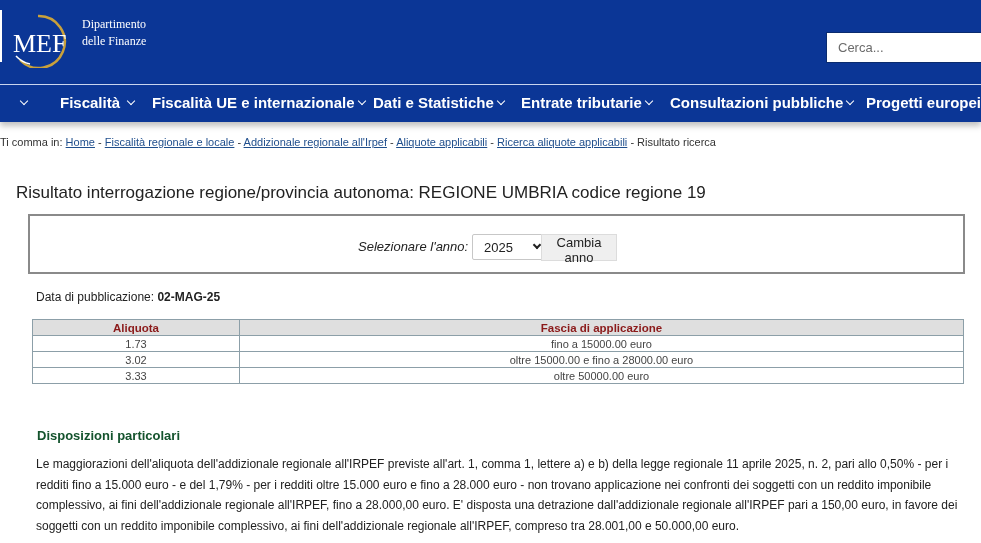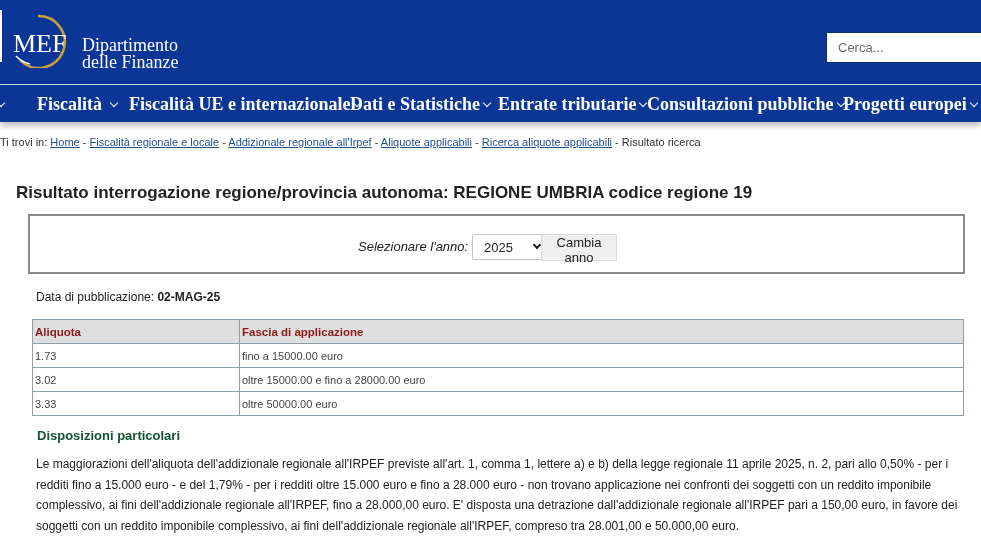--- a/index.html
+++ b/index.html
@@ -3,27 +3,27 @@
 <meta charset="utf-8">
 <style>
   * { box-sizing: border-box; margin: 0; padding: 0; }
   html, body { width: 981px; height: 543px; overflow: hidden; background: #ffffff; }
   body { font-family: "DejaVu Sans", "Liberation Sans", sans-serif; color: #222; position: relative; }
 
   
   .header { position: absolute; left: 0; top: 0; width: 981px; height: 84px; background: #0b3696; }
   .left-edge { position: absolute; left: 0; top: 10px; width: 2px; height: 52px; background: #ffffff; }
   .logo { position: absolute; left: 10px; top: 12px; width: 64px; height: 56px; }
-  .logo-text { position: absolute; left: 82px; top: 37px; color: #ffffff; font-family: "Liberation Serif", "DejaVu Serif", serif; font-size: 18px; line-height: 17px; }
+  .logo-text { position: absolute; left: 82px; top: 16px; color: #ffffff; font-family: "Liberation Serif", "DejaVu Serif", serif; font-size: 12px; line-height: 17px; }
   .search { position: absolute; left: 826px; top: 32px; width: 160px; height: 31px; background: #ffffff; border: 1px solid #0a2b6e; padding-left: 11px; font-family: "Liberation Sans", sans-serif; font-size: 13px; color: #333; outline: none; }
   .search::placeholder { color: #6b6b6b; }
 
   
   .nav { position: absolute; left: 0; top: 84px; width: 981px; height: 38px; background: #0b3696; border-top: 1px solid #c9d4ee; box-shadow: 0 4px 6px rgba(0,0,0,0.25); }
-  .nav-item { position: absolute; top: 9px; color: #ffffff; font-family: Liberation Serif, serif; font-weight: bold; font-size: 18px; white-space: nowrap; cursor: pointer; }
+  .nav-item { position: absolute; top: 9px; color: #ffffff; font-family: Liberation Sans, sans-serif; font-weight: bold; font-size: 15px; white-space: nowrap; cursor: pointer; margin-left: 23px; }
   .chev { display: inline-block; width: 6px; height: 6px; border-right: 1.5px solid #fff; border-bottom: 1.5px solid #fff; transform: rotate(45deg); margin-left: 4px; position: relative; top: -4px; }
 
   
   .breadcrumb { position: absolute; left: 0; top: 136px; font-family: "Liberation Sans", sans-serif; font-size: 11px; color: #333; white-space: nowrap; }
   .breadcrumb a { color: #1f4e8c; text-decoration: underline; }
 
   
   .page-title { position: absolute; left: 16px; top: 183px; font-family: "Liberation Sans", sans-serif; font-size: 17px; color: #222; white-space: nowrap; }
 
   
@@ -33,21 +33,21 @@
   .year-select .sel-chev { position: absolute; right: 8px; top: 7px; width: 6px; height: 6px; border-right: 2px solid #222; border-bottom: 2px solid #222; transform: rotate(45deg); }
   .year-select .sel-val { position: absolute; left: 11px; top: 5px; }
   .change-btn { position: absolute; left: 511px; top: 18px; width: 76px; height: 27px; background: #efefef; border: 1px solid #dcdcdc; font-family: "Liberation Sans", sans-serif; font-size: 13px; color: #222; cursor: pointer; }
 
   
   .pubdate { position: absolute; left: 36px; top: 290px; font-family: "Liberation Sans", sans-serif; font-size: 12px; color: #222; }
   .pubdate b { font-weight: bold; }
 
   
   .rates { position: absolute; left: 32px; top: 319px; width: 932px; border-collapse: collapse; font-family: "Liberation Sans", sans-serif; font-size: 11px; }
-  .rates th, .rates td { border: 1px solid #8c9fa8; height: 24px; padding: 0 2px; text-align: left; vertical-align: middle; }
+  .rates th, .rates td { border: 1px solid #8c9fa8; height: 16px; padding: 0 2px; text-align: center; vertical-align: middle; }
   .rates th { background: #dfdfdf; color: #8b1a1a; font-weight: bold; font-size: 11.5px; }
   .rates td { color: #444; background: #fff; }
   .rates .c1 { width: 207px; }
 
   
   .disp-title { position: absolute; left: 37px; top: 428px; font-family: "Liberation Sans", sans-serif; font-weight: bold; font-size: 13px; color: #14532d; }
   .disp-text { position: absolute; left: 36px; top: 454px; width: 940px; font-family: "Liberation Sans", sans-serif; font-size: 12px; line-height: 20.5px; color: #222; }
 </style>
 </head>
 <body>
@@ -86,35 +86,35 @@
   </div>
   <div class="nav-item" style="left:647px;">
     <span>Consultazioni pubbliche</span><span class="chev"></span>
   </div>
   <div class="nav-item" style="left:843px;">
     <span>Progetti europei</span><span class="chev"></span>
   </div>
 </div>
 
 <div class="breadcrumb">
-  <span>Ti trovi in:</span>
+  <span>Ti comma in:</span>
   <a href="#">Home</a>
   <span>-</span>
   <a href="#">Fiscalità regionale e locale</a>
   <span>-</span>
   <a href="#">Addizionale regionale all'Irpef</a>
   <span>-</span>
   <a href="#">Aliquote applicabili</a>
   <span>-</span>
   <a href="#">Ricerca aliquote applicabili</a>
   <span>-</span>
   <span>Risultato ricerca</span>
 </div>
 
-<h1 class="page-title" style="font-weight:bold;">Risultato interrogazione regione/provincia autonoma: REGIONE UMBRIA codice regione 19</h1>
+<h1 class="page-title" style="font-weight:normal;">Risultato interrogazione regione/provincia autonoma: REGIONE UMBRIA codice regione 19</h1>
 
 <div class="year-box">
   <span class="year-label">Selezionare l'anno:</span>
   <div class="year-select">
     <span class="sel-val">2025</span>
     <span class="sel-chev"></span>
   </div>
   <button class="change-btn">Cambia anno</button>
 </div>
 

